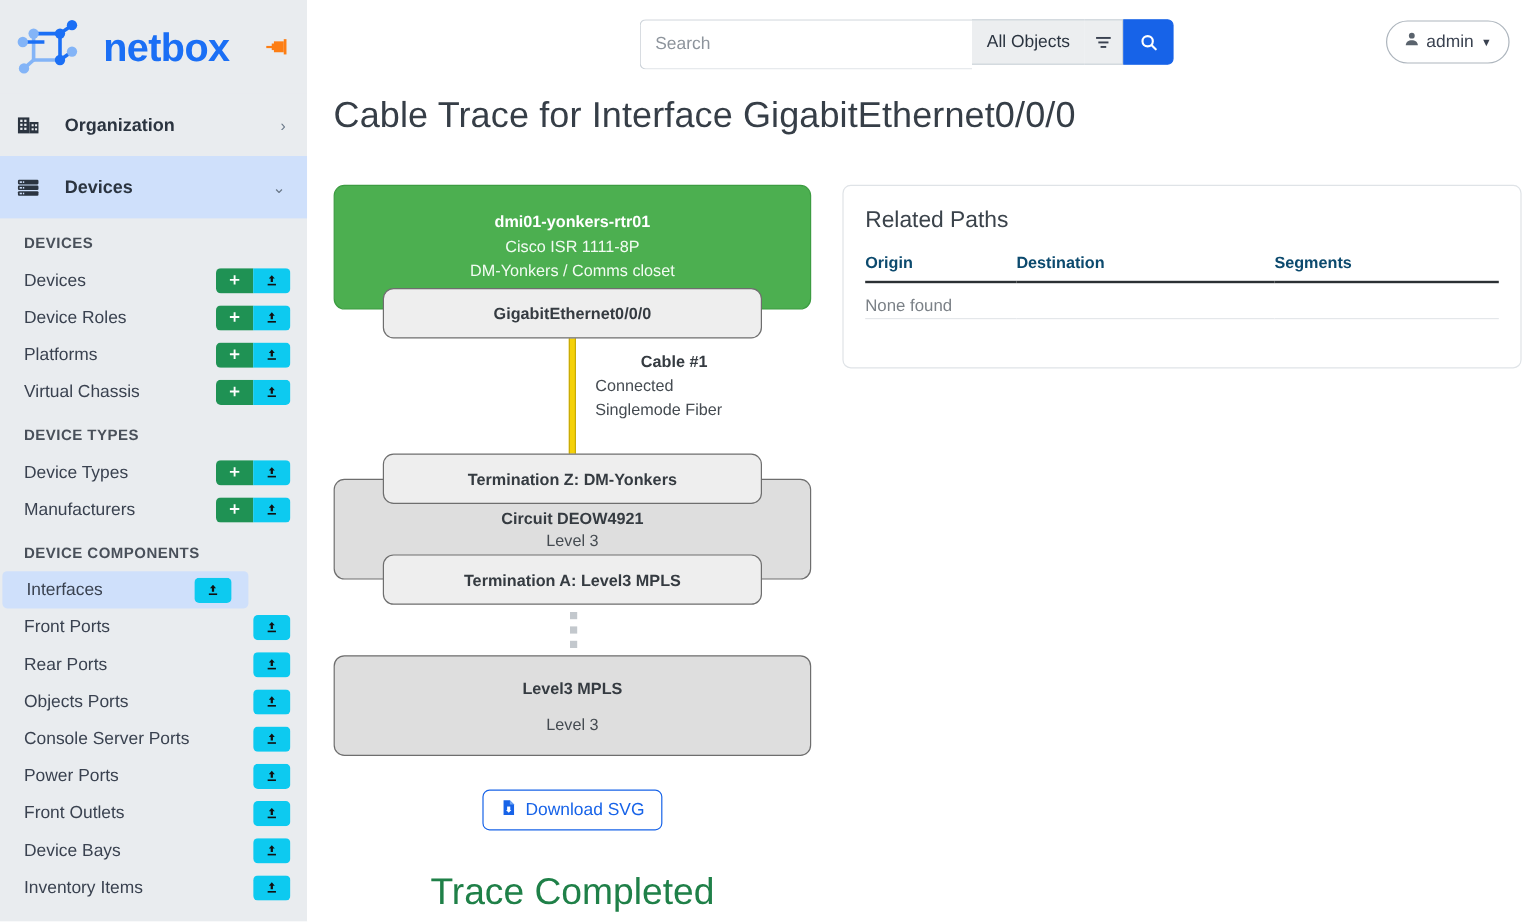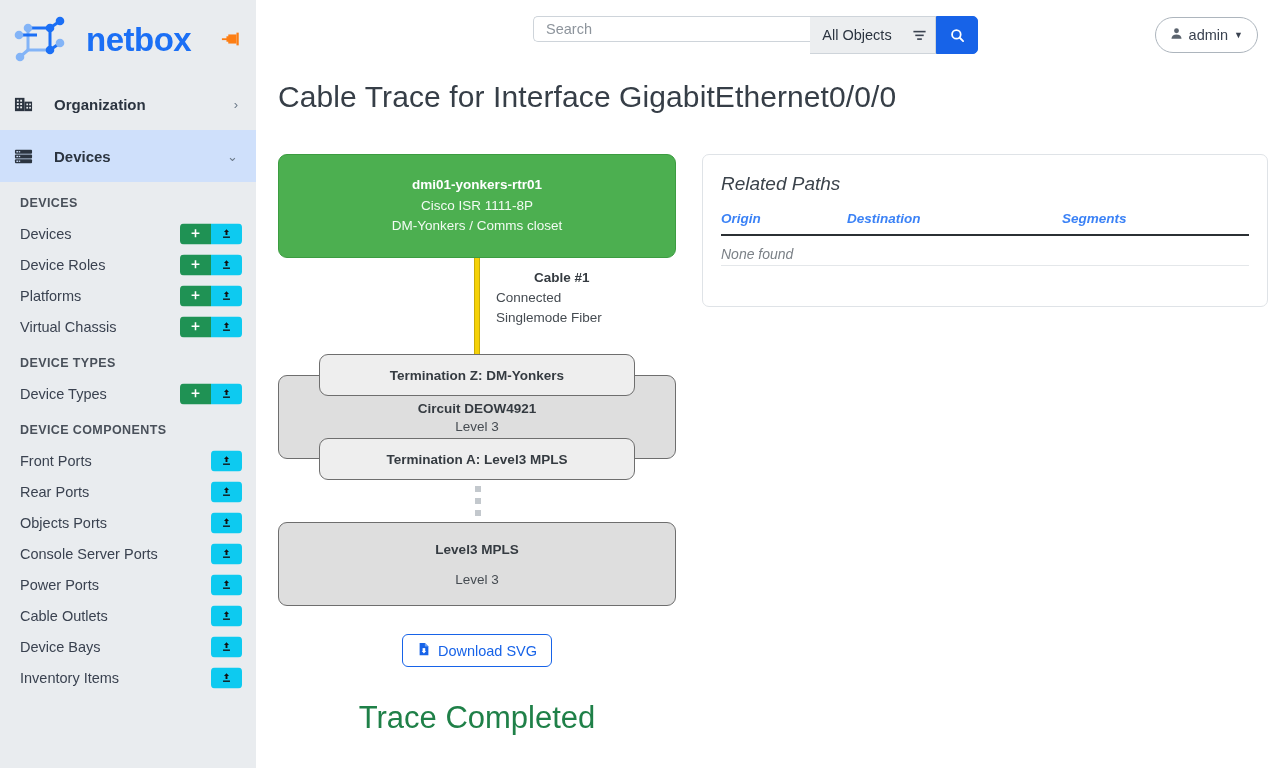--- a/index.html
+++ b/index.html
@@ -93,21 +93,21 @@
     display: flex; align-items: center;
     padding: 0 22px;
     position: relative;
   }
   .search-wrap {
     display: flex; align-items: stretch;
     margin: 0 auto; height: 38px;
     position: absolute; left: 277px; top: 16px;
   }
   .search-input {
-    width: 277px; height: 26px;
+    width: 277px; height: 42px;
     border: 1px solid #ced4da; border-right: none;
     border-radius: 5px 0 0 5px;
     padding: 0 12px; font-size: 14.5px; color: #333;
     background: #fff; outline: none;
     font-family: "Liberation Sans", sans-serif;
   }
   .search-input::placeholder { color: #8d949c; }
   .search-scope {
     display: flex; align-items: center; justify-content: center;
     min-width: 94px; padding: 0 0; height: 38px;
@@ -225,26 +225,25 @@
     text-align: center; color: #1f8048;
     font-size: 31px; margin-top: 33px;
   }
 
   
   .card {
     flex: 0 0 566px; width: 566px; height: 153px;
     border: 1px solid #dfe3e7; border-radius: 7px;
     background: #fff;
     padding: 18px 18px 0 18px;
-    font-style: italic;
   }
   .card-title { font-size: 19px; color: #3b434b; margin-bottom: 16px; }
   .tbl { width: 100%; border-collapse: collapse; }
   .tbl th {
-    text-align: left; font-size: 13.5px; color: #3b82f6; font-weight: bold;
+    text-align: left; font-size: 13.5px; color: #0c4a6e; font-weight: bold;
     padding: 0 0 8px 0; border-bottom: 2px solid #2b3034;
   }
   .tbl td {
     font-size: 14px; color: #7b8187;
     padding: 10px 0 3px 0; border-bottom: 1px solid #e4e7ea;
   }
   .col-origin { width: 126px; }
   .col-dest { width: 215px; }
 </style>
 </head>
@@ -408,23 +407,50 @@
           </svg>
       </span>
       <span class="btn-import">
         <svg viewBox="0 0 14 14" width="11" height="11" fill="#111">
             <path d="M7 1l3.2 3.6H8.2V8.4H5.8V4.6H3.8z"></path>
             <rect x="2.6" y="10.2" width="8.8" height="1.7"></rect>
           </svg>
       </span>
     </span>
   </div>
+  <div class="nav-item">
+    <span class="ni-label">Manufacturers</span>
+    <span class="btn-group">
+      <span class="btn-add">
+        <svg viewBox="0 0 14 14" width="11" height="11">
+            <path d="M6 1h2v4h4v2H8v4H6V7H2V5h4z" fill="#fff"></path>
+          </svg>
+      </span>
+      <span class="btn-import">
+        <svg viewBox="0 0 14 14" width="11" height="11" fill="#111">
+            <path d="M7 1l3.2 3.6H8.2V8.4H5.8V4.6H3.8z"></path>
+            <rect x="2.6" y="10.2" width="8.8" height="1.7"></rect>
+          </svg>
+      </span>
+    </span>
+  </div>
 
   <div class="section-title">DEVICE COMPONENTS</div>
 
+  <div class="nav-item selected">
+    <span class="ni-label">Interfaces</span>
+    <span class="btn-group only-import">
+      <span class="btn-import">
+        <svg viewBox="0 0 14 14" width="11" height="11" fill="#111">
+            <path d="M7 1l3.2 3.6H8.2V8.4H5.8V4.6H3.8z"></path>
+            <rect x="2.6" y="10.2" width="8.8" height="1.7"></rect>
+          </svg>
+      </span>
+    </span>
+  </div>
   <div class="nav-item">
     <span class="ni-label">Front Ports</span>
     <span class="btn-group only-import">
       <span class="btn-import">
         <svg viewBox="0 0 14 14" width="11" height="11" fill="#111">
             <path d="M7 1l3.2 3.6H8.2V8.4H5.8V4.6H3.8z"></path>
             <rect x="2.6" y="10.2" width="8.8" height="1.7"></rect>
           </svg>
       </span>
     </span>
@@ -467,21 +493,21 @@
     <span class="btn-group only-import">
       <span class="btn-import">
         <svg viewBox="0 0 14 14" width="11" height="11" fill="#111">
             <path d="M7 1l3.2 3.6H8.2V8.4H5.8V4.6H3.8z"></path>
             <rect x="2.6" y="10.2" width="8.8" height="1.7"></rect>
           </svg>
       </span>
     </span>
   </div>
   <div class="nav-item">
-    <span class="ni-label">Cable Outlets</span>
+    <span class="ni-label">Front Outlets</span>
     <span class="btn-group only-import">
       <span class="btn-import">
         <svg viewBox="0 0 14 14" width="11" height="11" fill="#111">
             <path d="M7 1l3.2 3.6H8.2V8.4H5.8V4.6H3.8z"></path>
             <rect x="2.6" y="10.2" width="8.8" height="1.7"></rect>
           </svg>
       </span>
     </span>
   </div>
   <div class="nav-item">
@@ -546,20 +572,23 @@
   <div class="content">
 
     <div class="trace-col">
 
       <div class="node node-device">
         <div class="n-title">dmi01-yonkers-rtr01</div>
         <div class="n-sub">Cisco ISR 1111-8P</div>
         <div class="n-sub">DM-Yonkers / Comms closet</div>
       </div>
 
+      <div class="node node-term overlap-up">
+        <span>GigabitEthernet0/0/0</span>
+      </div>
 
       <div class="cable-region">
         <div class="cable-line"></div>
         <div class="cable-label">
           <div class="cl-title">Cable #1</div>
           <div class="cl-row">Connected</div>
           <div class="cl-row">Singlemode Fiber</div>
         </div>
       </div>
 

